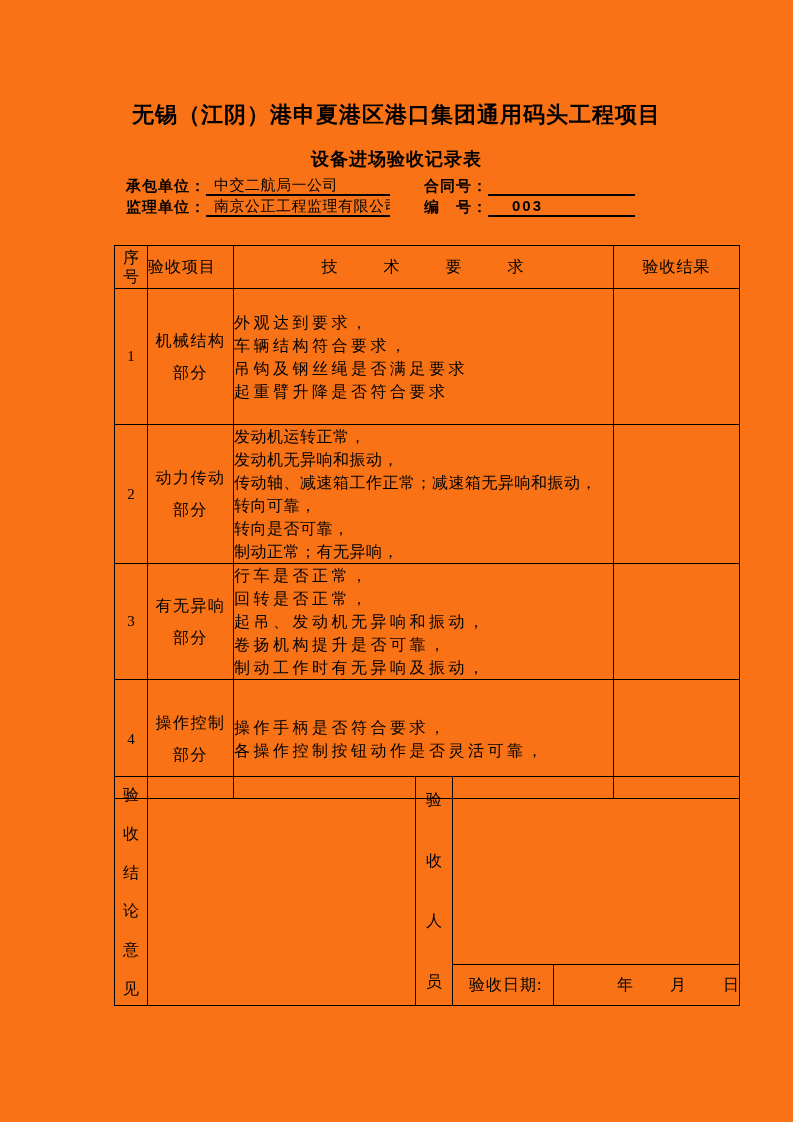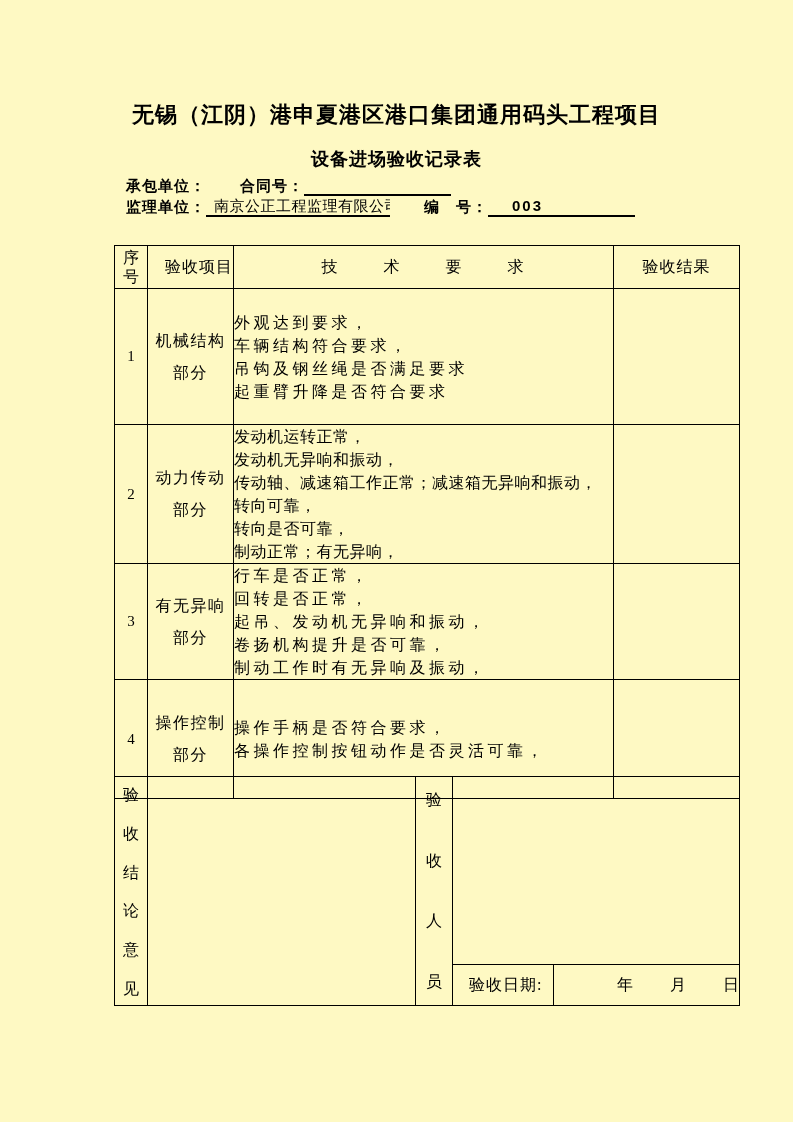--- a/index.html
+++ b/index.html
@@ -1,17 +1,17 @@
 <!DOCTYPE html>
 <html><head>
 <meta charset="utf-8">
 <style>
   html,body { margin:0; padding:0; background:#ffffff; }
   .page {
-    position:relative; width:793px; height:1122px; background:#fef9c3;
+    position:relative; width:793px; height:1122px; background:#f97316;
     font-family:"Liberation Serif", serif; color:#000; overflow:hidden;
   }
   .doc-title {
     position:absolute; top:100px; left:0; width:100%; text-align:center;
     font-family:"Liberation Sans", sans-serif; font-weight:bold;
     font-size:22px; letter-spacing:1px; white-space:nowrap;
   }
   .doc-subtitle {
     position:absolute; top:147px; left:0; width:100%; text-align:center;
     font-family:Liberation Sans, sans-serif; font-weight:bold;
@@ -37,21 +37,21 @@
     padding-left:24px; letter-spacing:2px;
   }
   table.tbl {
     position:absolute; left:114px; border-collapse:collapse; table-layout:fixed;
     width:625px; font-size:16px;
   }
   .tbl-main   { top:245px; }
   .tbl-bottom { top:776px; }
   table.tbl td { border:1.5px solid #000; padding:0; vertical-align:middle; }
   .index-header { text-align:center; white-space:pre-line; line-height:19px; letter-spacing:0; }
-  .item-header  { text-align:right; letter-spacing:1px; }
+  .item-header  { text-align:left; letter-spacing:1px; }
   .req-header   { text-align:center; word-spacing:38px; letter-spacing:2px; padding-left:14px; }
   .result-header{ text-align:center; letter-spacing:1px; }
   .index-cell { text-align:center; font-size:15px; }
   .item-cell  { text-align:center; line-height:32px; letter-spacing:1.5px; white-space:pre-line; }
   .req-cell   { padding:6px 4px 6px 9px; line-height:23px; letter-spacing:3.5px; text-align:left; }
   .req-cell.tight { letter-spacing:0.5px; }
   .result-cell { }
   .vwrap {
     display:flex; flex-direction:column; justify-content:space-between;
     align-items:center; letter-spacing:0;
@@ -72,20 +72,21 @@
 </head>
 <body>
 
 <div class="page">
 
   <div class="doc-title">无锡（江阴）港申夏港区港口集团通用码头工程项目</div>
   <div class="doc-subtitle">设备进场验收记录表</div>
 
   <div class="info-row r1">
     <span class="info-label lbl-left">承包单位：</span>
+    <span class="fill fill-a">中交二航局一公司</span>
     <span class="info-label lbl-right">合同号：</span>
     <span class="fill fill-b"></span>
   </div>
 
   <div class="info-row r2">
     <span class="info-label lbl-left">监理单位：</span>
     <span class="fill fill-a">南京公正工程监理有限公司</span>
     <span class="info-label lbl-right">编　号：</span>
     <span class="fill fill-b serial-value">003</span>
   </div>

